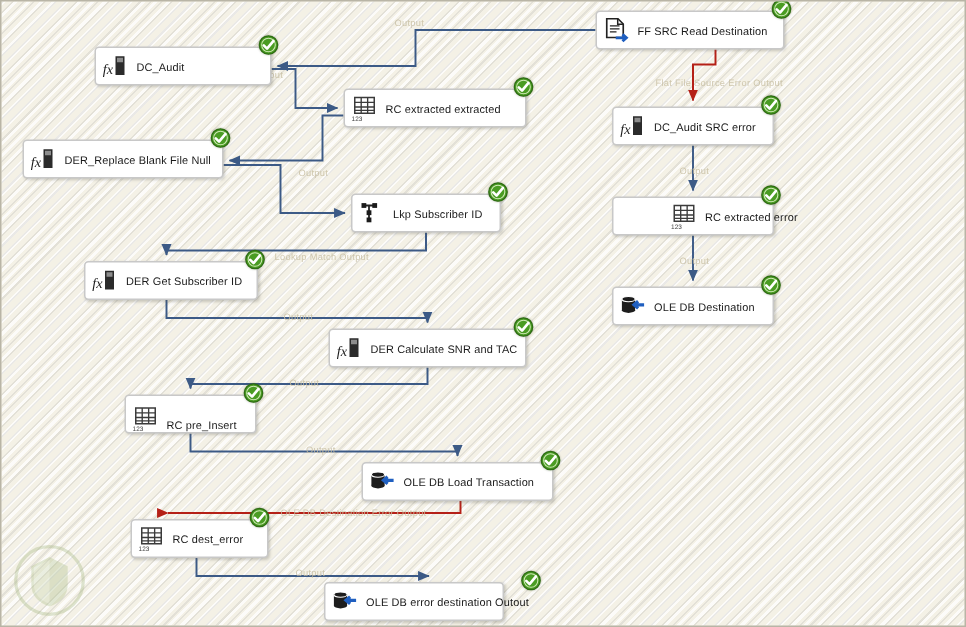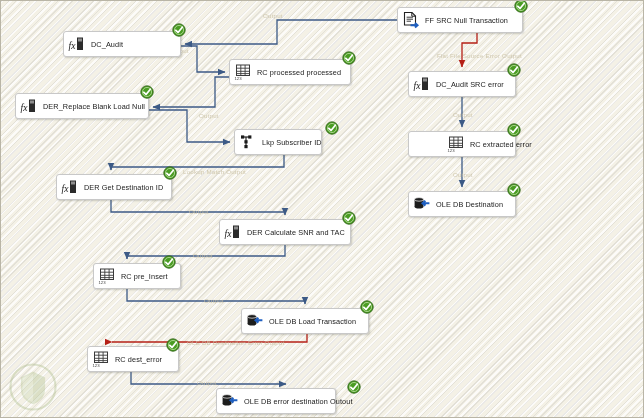--- a/index.html
+++ b/index.html
@@ -155,43 +155,43 @@
           <svg width="18" height="18" viewBox="0 0 18 18">
             <rect x="2.5" y="2" width="13" height="10.5" fill="#ffffff" stroke="#3b3b3b" stroke-width="1"></rect>
             <line x1="2.5" y1="5.2" x2="15.5" y2="5.2" stroke="#3b3b3b" stroke-width="0.9"></line>
             <line x1="2.5" y1="8.3" x2="15.5" y2="8.3" stroke="#3b3b3b" stroke-width="0.9"></line>
             <line x1="2.5" y1="10.6" x2="15.5" y2="10.6" stroke="#3b3b3b" stroke-width="0.9"></line>
             <line x1="6.8" y1="2" x2="6.8" y2="12.5" stroke="#3b3b3b" stroke-width="0.9"></line>
             <line x1="11.1" y1="2" x2="11.1" y2="12.5" stroke="#3b3b3b" stroke-width="0.9"></line>
             <text x="0.4" y="17.4" font-family="Liberation Sans, sans-serif" font-size="4.3" fill="#444">123</text>
           </svg>
         </span>
-        <span class="lbl">RC processed processed</span>
+        <span class="lbl">RC extracted extracted</span>
       </div>
       <div class="badge" style="left: 341px; top: 50px;"><svg viewBox="0 0 16 16" width="14" height="14">
           <circle cx="8" cy="8" r="7" fill="#4a9c23" stroke="#2f6d14" stroke-width="1"></circle>
           <circle cx="8" cy="8" r="5.2" fill="none" stroke="#cfe8b6" stroke-width="0.8"></circle>
           <path d="M4.4,8.3 L6.9,10.8 L11.8,4.9" fill="none" stroke="#ffffff" stroke-width="2" stroke-linecap="round" stroke-linejoin="round"></path>
         </svg></div>
       <div class="node" style="left: 14px; top: 92px; width: 134px;">
         <span class="ico">
           <svg width="18" height="18" viewBox="0 0 18 18">
             <rect x="9" y="2.5" width="6" height="12.5" fill="#2b2b2b"></rect>
             <rect x="10" y="3.5" width="4" height="3" fill="#8d8d8d"></rect>
             <text x="0.5" y="14" font-family="Liberation Serif, serif" font-style="italic" font-size="9.5" fill="#1a1a1a">fx</text>
           </svg>
         </span>
-        <span class="lbl">DER_Replace Blank Load Null</span>
+        <span class="lbl">DER_Replace Blank File Null</span>
       </div>
       <div class="badge" style="left: 139px; top: 84px;"><svg viewBox="0 0 16 16" width="14" height="14">
           <circle cx="8" cy="8" r="7" fill="#4a9c23" stroke="#2f6d14" stroke-width="1"></circle>
           <circle cx="8" cy="8" r="5.2" fill="none" stroke="#cfe8b6" stroke-width="0.8"></circle>
           <path d="M4.4,8.3 L6.9,10.8 L11.8,4.9" fill="none" stroke="#ffffff" stroke-width="2" stroke-linecap="round" stroke-linejoin="round"></path>
         </svg></div>
-      <div class="node" style="left: 233px; top: 128px; width: 88px;">
+      <div class="node" style="left: 233px; top: 128px; width: 100px;">
         <span class="ico">
           <svg width="18" height="18" viewBox="0 0 18 18">
             <line x1="3.5" y1="4" x2="10.5" y2="4" stroke="#222" stroke-width="1.2"></line>
             <line x1="7" y1="4" x2="7" y2="14" stroke="#222" stroke-width="1.2"></line>
             <rect x="2" y="2.4" width="3.2" height="3.2" fill="#1b1b1b"></rect>
             <rect x="9.2" y="2.4" width="3.2" height="3.2" fill="#1b1b1b"></rect>
             <rect x="5.4" y="7.2" width="3.2" height="3.2" fill="#1b1b1b"></rect>
             <rect x="5.4" y="12" width="3.2" height="3.2" fill="#1b1b1b"></rect>
           </svg>
         </span>
@@ -203,21 +203,21 @@
           <path d="M4.4,8.3 L6.9,10.8 L11.8,4.9" fill="none" stroke="#ffffff" stroke-width="2" stroke-linecap="round" stroke-linejoin="round"></path>
         </svg></div>
       <div class="node" style="left: 55px; top: 173px; width: 116px;">
         <span class="ico">
           <svg width="18" height="18" viewBox="0 0 18 18">
             <rect x="9" y="2.5" width="6" height="12.5" fill="#2b2b2b"></rect>
             <rect x="10" y="3.5" width="4" height="3" fill="#8d8d8d"></rect>
             <text x="0.5" y="14" font-family="Liberation Serif, serif" font-style="italic" font-size="9.5" fill="#1a1a1a">fx</text>
           </svg>
         </span>
-        <span class="lbl">DER Get Destination ID</span>
+        <span class="lbl">DER Get Subscriber ID</span>
       </div>
       <div class="badge" style="left: 162px; top: 165px;"><svg viewBox="0 0 16 16" width="14" height="14">
           <circle cx="8" cy="8" r="7" fill="#4a9c23" stroke="#2f6d14" stroke-width="1"></circle>
           <circle cx="8" cy="8" r="5.2" fill="none" stroke="#cfe8b6" stroke-width="0.8"></circle>
           <path d="M4.4,8.3 L6.9,10.8 L11.8,4.9" fill="none" stroke="#ffffff" stroke-width="2" stroke-linecap="round" stroke-linejoin="round"></path>
         </svg></div>
       <div class="node" style="left: 218px; top: 218px; width: 132px;">
         <span class="ico">
           <svg width="18" height="18" viewBox="0 0 18 18">
             <rect x="9" y="2.5" width="6" height="12.5" fill="#2b2b2b"></rect>
@@ -225,21 +225,21 @@
             <text x="0.5" y="14" font-family="Liberation Serif, serif" font-style="italic" font-size="9.5" fill="#1a1a1a">fx</text>
           </svg>
         </span>
         <span class="lbl">DER Calculate SNR and TAC</span>
       </div>
       <div class="badge" style="left: 341px; top: 210px;"><svg viewBox="0 0 16 16" width="14" height="14">
           <circle cx="8" cy="8" r="7" fill="#4a9c23" stroke="#2f6d14" stroke-width="1"></circle>
           <circle cx="8" cy="8" r="5.2" fill="none" stroke="#cfe8b6" stroke-width="0.8"></circle>
           <path d="M4.4,8.3 L6.9,10.8 L11.8,4.9" fill="none" stroke="#ffffff" stroke-width="2" stroke-linecap="round" stroke-linejoin="round"></path>
         </svg></div>
-      <div class="node" style="left: 92px; top: 262px; width: 88px;">
+      <div class="node" style="left: 82px; top: 262px; width: 88px; align-items: flex-end;">
         <span class="ico">
           <svg width="18" height="18" viewBox="0 0 18 18">
             <rect x="2.5" y="2" width="13" height="10.5" fill="#ffffff" stroke="#3b3b3b" stroke-width="1"></rect>
             <line x1="2.5" y1="5.2" x2="15.5" y2="5.2" stroke="#3b3b3b" stroke-width="0.9"></line>
             <line x1="2.5" y1="8.3" x2="15.5" y2="8.3" stroke="#3b3b3b" stroke-width="0.9"></line>
             <line x1="2.5" y1="10.6" x2="15.5" y2="10.6" stroke="#3b3b3b" stroke-width="0.9"></line>
             <line x1="6.8" y1="2" x2="6.8" y2="12.5" stroke="#3b3b3b" stroke-width="0.9"></line>
             <line x1="11.1" y1="2" x2="11.1" y2="12.5" stroke="#3b3b3b" stroke-width="0.9"></line>
             <text x="0.4" y="17.4" font-family="Liberation Sans, sans-serif" font-size="4.3" fill="#444">123</text>
           </svg>
@@ -308,21 +308,21 @@
         <span class="ico">
           <svg width="18" height="18" viewBox="0 0 18 18">
             <path d="M2.5,1.5 H10 L13.5,5 V14 H2.5 Z" fill="#ffffff" stroke="#222" stroke-width="1.1"></path>
             <path d="M9.8,1.6 V5.2 H13.4" fill="none" stroke="#222" stroke-width="1"></path>
             <line x1="4.6" y1="6.2" x2="11" y2="6.2" stroke="#222" stroke-width="0.9"></line>
             <line x1="4.6" y1="8.2" x2="11" y2="8.2" stroke="#222" stroke-width="0.9"></line>
             <line x1="4.6" y1="10.2" x2="9" y2="10.2" stroke="#222" stroke-width="0.9"></line>
             <path d="M8.5,14.2 H15 M13,11.9 L15.6,14.2 L13,16.5" fill="none" stroke="#1f5fc0" stroke-width="1.9"></path>
           </svg>
         </span>
-        <span class="lbl">FF SRC Null Transaction</span>
+        <span class="lbl">FF SRC Read Destination</span>
       </div>
       <div class="badge" style="left: 513px; top: -2px;"><svg viewBox="0 0 16 16" width="14" height="14">
           <circle cx="8" cy="8" r="7" fill="#4a9c23" stroke="#2f6d14" stroke-width="1"></circle>
           <circle cx="8" cy="8" r="5.2" fill="none" stroke="#cfe8b6" stroke-width="0.8"></circle>
           <path d="M4.4,8.3 L6.9,10.8 L11.8,4.9" fill="none" stroke="#ffffff" stroke-width="2" stroke-linecap="round" stroke-linejoin="round"></path>
         </svg></div>
       <div class="node" style="left: 407px; top: 70px; width: 108px;">
         <span class="ico">
           <svg width="18" height="18" viewBox="0 0 18 18">
             <rect x="9" y="2.5" width="6" height="12.5" fill="#2b2b2b"></rect>

